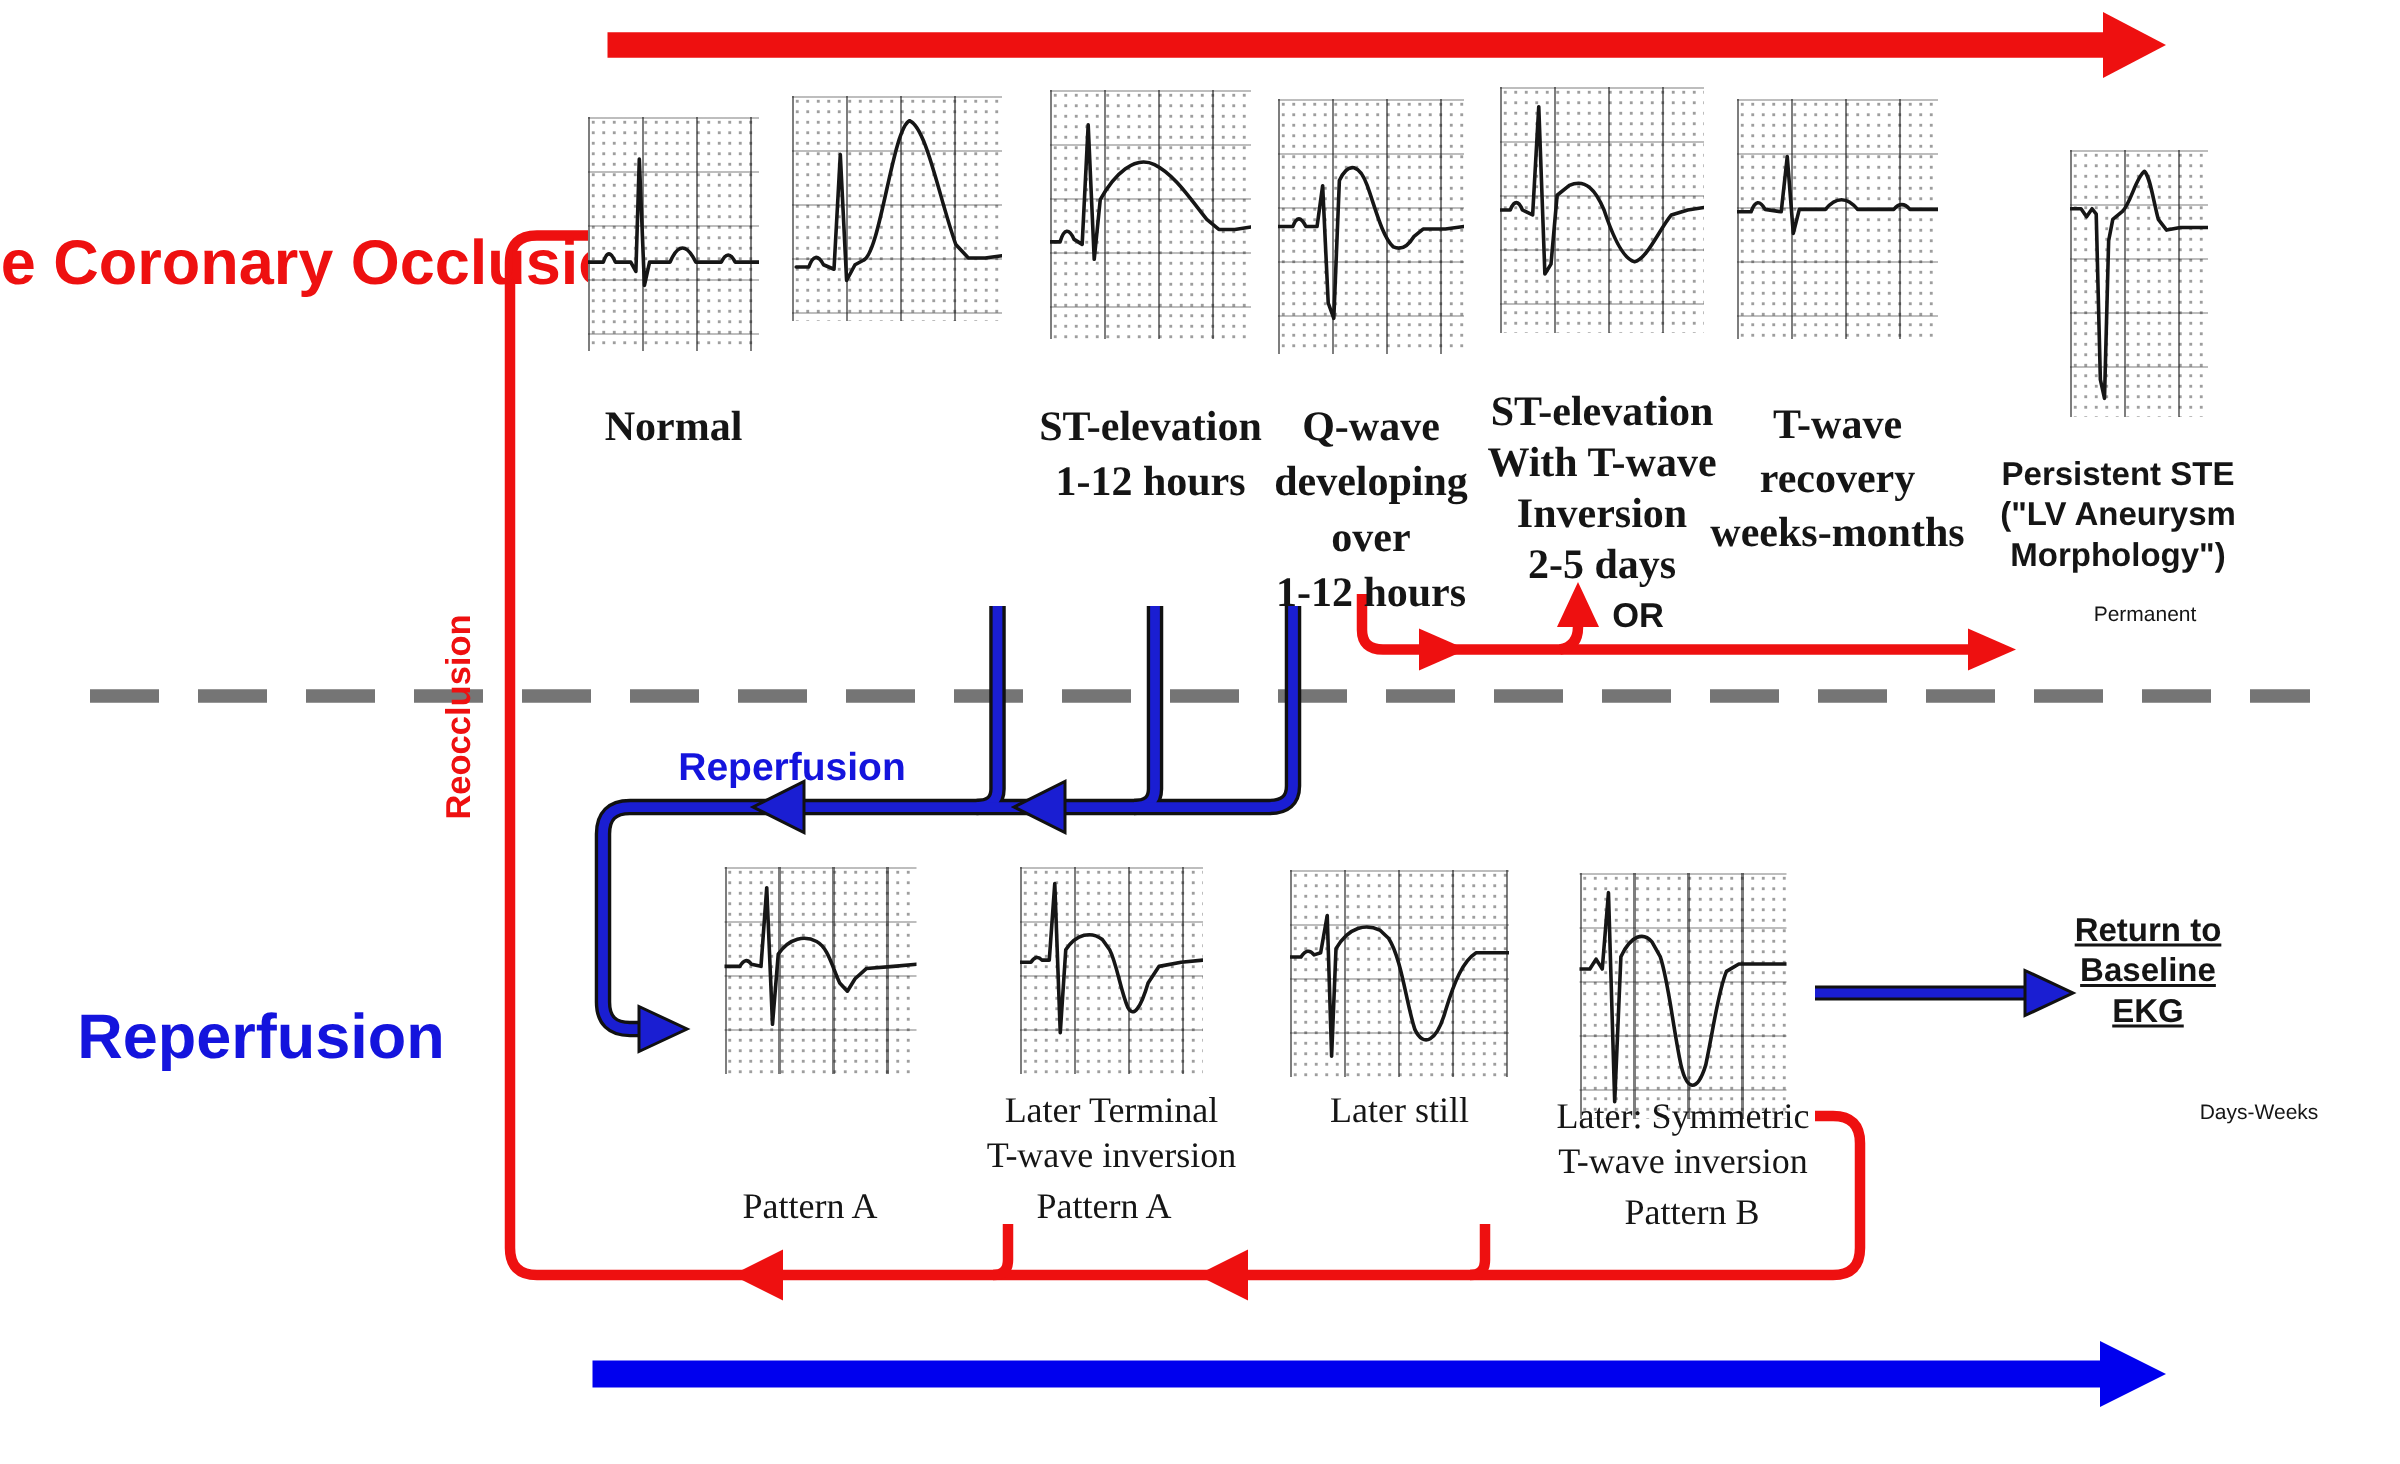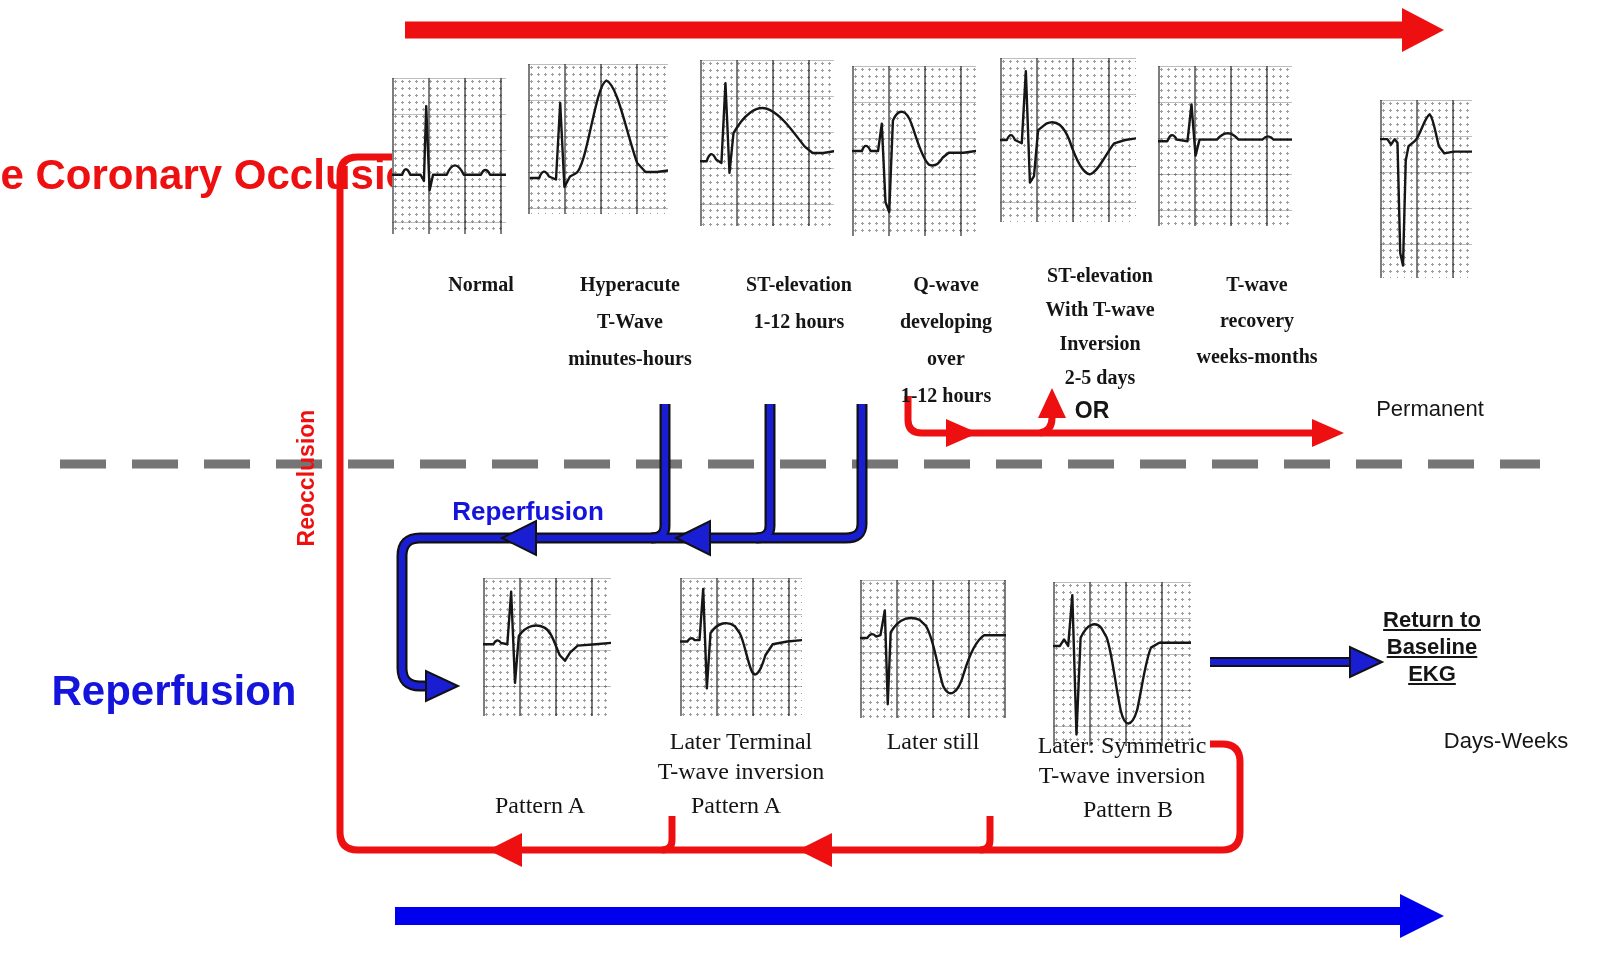--- a/index.html
+++ b/index.html
@@ -2,24 +2,24 @@
 <html><head>
 <meta charset="utf-8">
 <style>
   html,body{margin:0;padding:0;background:#fff;}
   #stage{position:relative;width:1600px;height:976px;background:#fff;overflow:hidden;
          font-family:"Liberation Sans", sans-serif;}
   #connectors{position:absolute;left:0;top:0;width:1600px;height:976px;}
 
   .lbl{position:absolute;transform:translateX(-50%);text-align:center;white-space:nowrap;color:#151515;}
   .lbl span{display:block;}
-  .serifB{font-family:"Liberation Serif", serif;font-weight:bold;font-size:20px;line-height:37px;margin-left:32px;}
+  .serifB{font-family:"Liberation Serif", serif;font-weight:bold;font-size:28px;line-height:37px;}
   .serifR{font-family:"Liberation Serif", serif;font-weight:normal;font-size:24px;line-height:30px;}
   .sansB{font-family:"Liberation Sans", sans-serif;font-weight:bold;font-size:22px;line-height:27px;}
-  .sansR{font-family:"Liberation Sans", sans-serif;font-weight:normal;font-size:22px;line-height:26px;}
+  .sansR{font-family:"Liberation Sans", sans-serif;font-weight:normal;font-size:14px;line-height:26px;}
 
   .bigHead{position:absolute;transform:translateX(-50%);text-align:center;font-weight:bold;
            font-size:42px;line-height:53px;white-space:nowrap;}
   .red{color:#ee1010;} .blue{color:#1414dd;}
 
   .ecg{position:absolute;background-color:#fff;
     background-image:
       repeating-linear-gradient(to right, rgba(20,20,20,0.55) 0 1.6px, transparent 1.6px 36px),
       repeating-linear-gradient(to bottom, rgba(20,20,20,0.28) 0 1.4px, transparent 1.4px 36px),
       radial-gradient(rgba(0,0,0,0.38) 1px, transparent 1.1px);
@@ -151,25 +151,20 @@
   </div>
   <div class="ecg" style="left:1380px;top:100px;width:92px;height:178px;">
     <svg viewBox="0 0 100 100" preserveAspectRatio="none">
         <path d="M0 22 L8 22 L12 25 L16 22 L19 24 L22 86 L25 93 L28 34 L31 26 L38 23 C44 20 48 10 54 8 C58 10 60 18 64 26 L70 30 L80 29 L100 29"></path>
       </svg>
   </div>
 
   <div class="lbl serifB" style="left:449px;top:266px;">
     <span>Normal</span>
   </div>
-  <div class="lbl serifB" style="left:598px;top:266px;">
-    <span>Hyperacute</span>
-    <span>T-Wave</span>
-    <span>minutes-hours</span>
-  </div>
   <div class="lbl serifB" style="left:767px;top:266px;">
     <span>ST-elevation</span>
     <span>1-12 hours</span>
   </div>
   <div class="lbl serifB" style="left:914px;top:266px;">
     <span>Q-wave</span>
     <span>developing</span>
     <span>over</span>
     <span>1-12 hours</span>
   </div>
@@ -177,20 +172,25 @@
     <span>ST-elevation</span>
     <span>With T-wave</span>
     <span>Inversion</span>
     <span>2-5 days</span>
   </div>
   <div class="lbl serifB" style="left:1225px;top:266px;line-height:36px;">
     <span>T-wave</span>
     <span>recovery</span>
     <span>weeks-months</span>
   </div>
+  <div class="lbl sansB" style="left:1412px;top:302px;">
+    <span>Persistent STE</span>
+    <span>("LV Aneurysm</span>
+    <span>Morphology")</span>
+  </div>
 
   <div class="ecg" style="left:483px;top:578px;width:128px;height:138px;">
     <svg viewBox="0 0 100 100" preserveAspectRatio="none">
         <path d="M0 48 L8 48 Q11 43 14 47 L19 48 L22 10 L25 76 L28 42 C34 34 42 33 48 36 C54 39 56 48 60 56 L64 60 L68 54 L74 49 L88 48 L100 47"></path>
       </svg>
   </div>
   <div class="ecg" style="left:680px;top:578px;width:122px;height:138px;">
     <svg viewBox="0 0 100 100" preserveAspectRatio="none">
         <path d="M0 46 L6 46 Q9 42 12 45 L16 45 L19 8 L22 80 L25 40 C31 32 39 31 45 35 L49 40 C53 47 55 60 59 68 C62 73 66 68 70 56 L76 48 L88 46 L100 45"></path>
       </svg>

